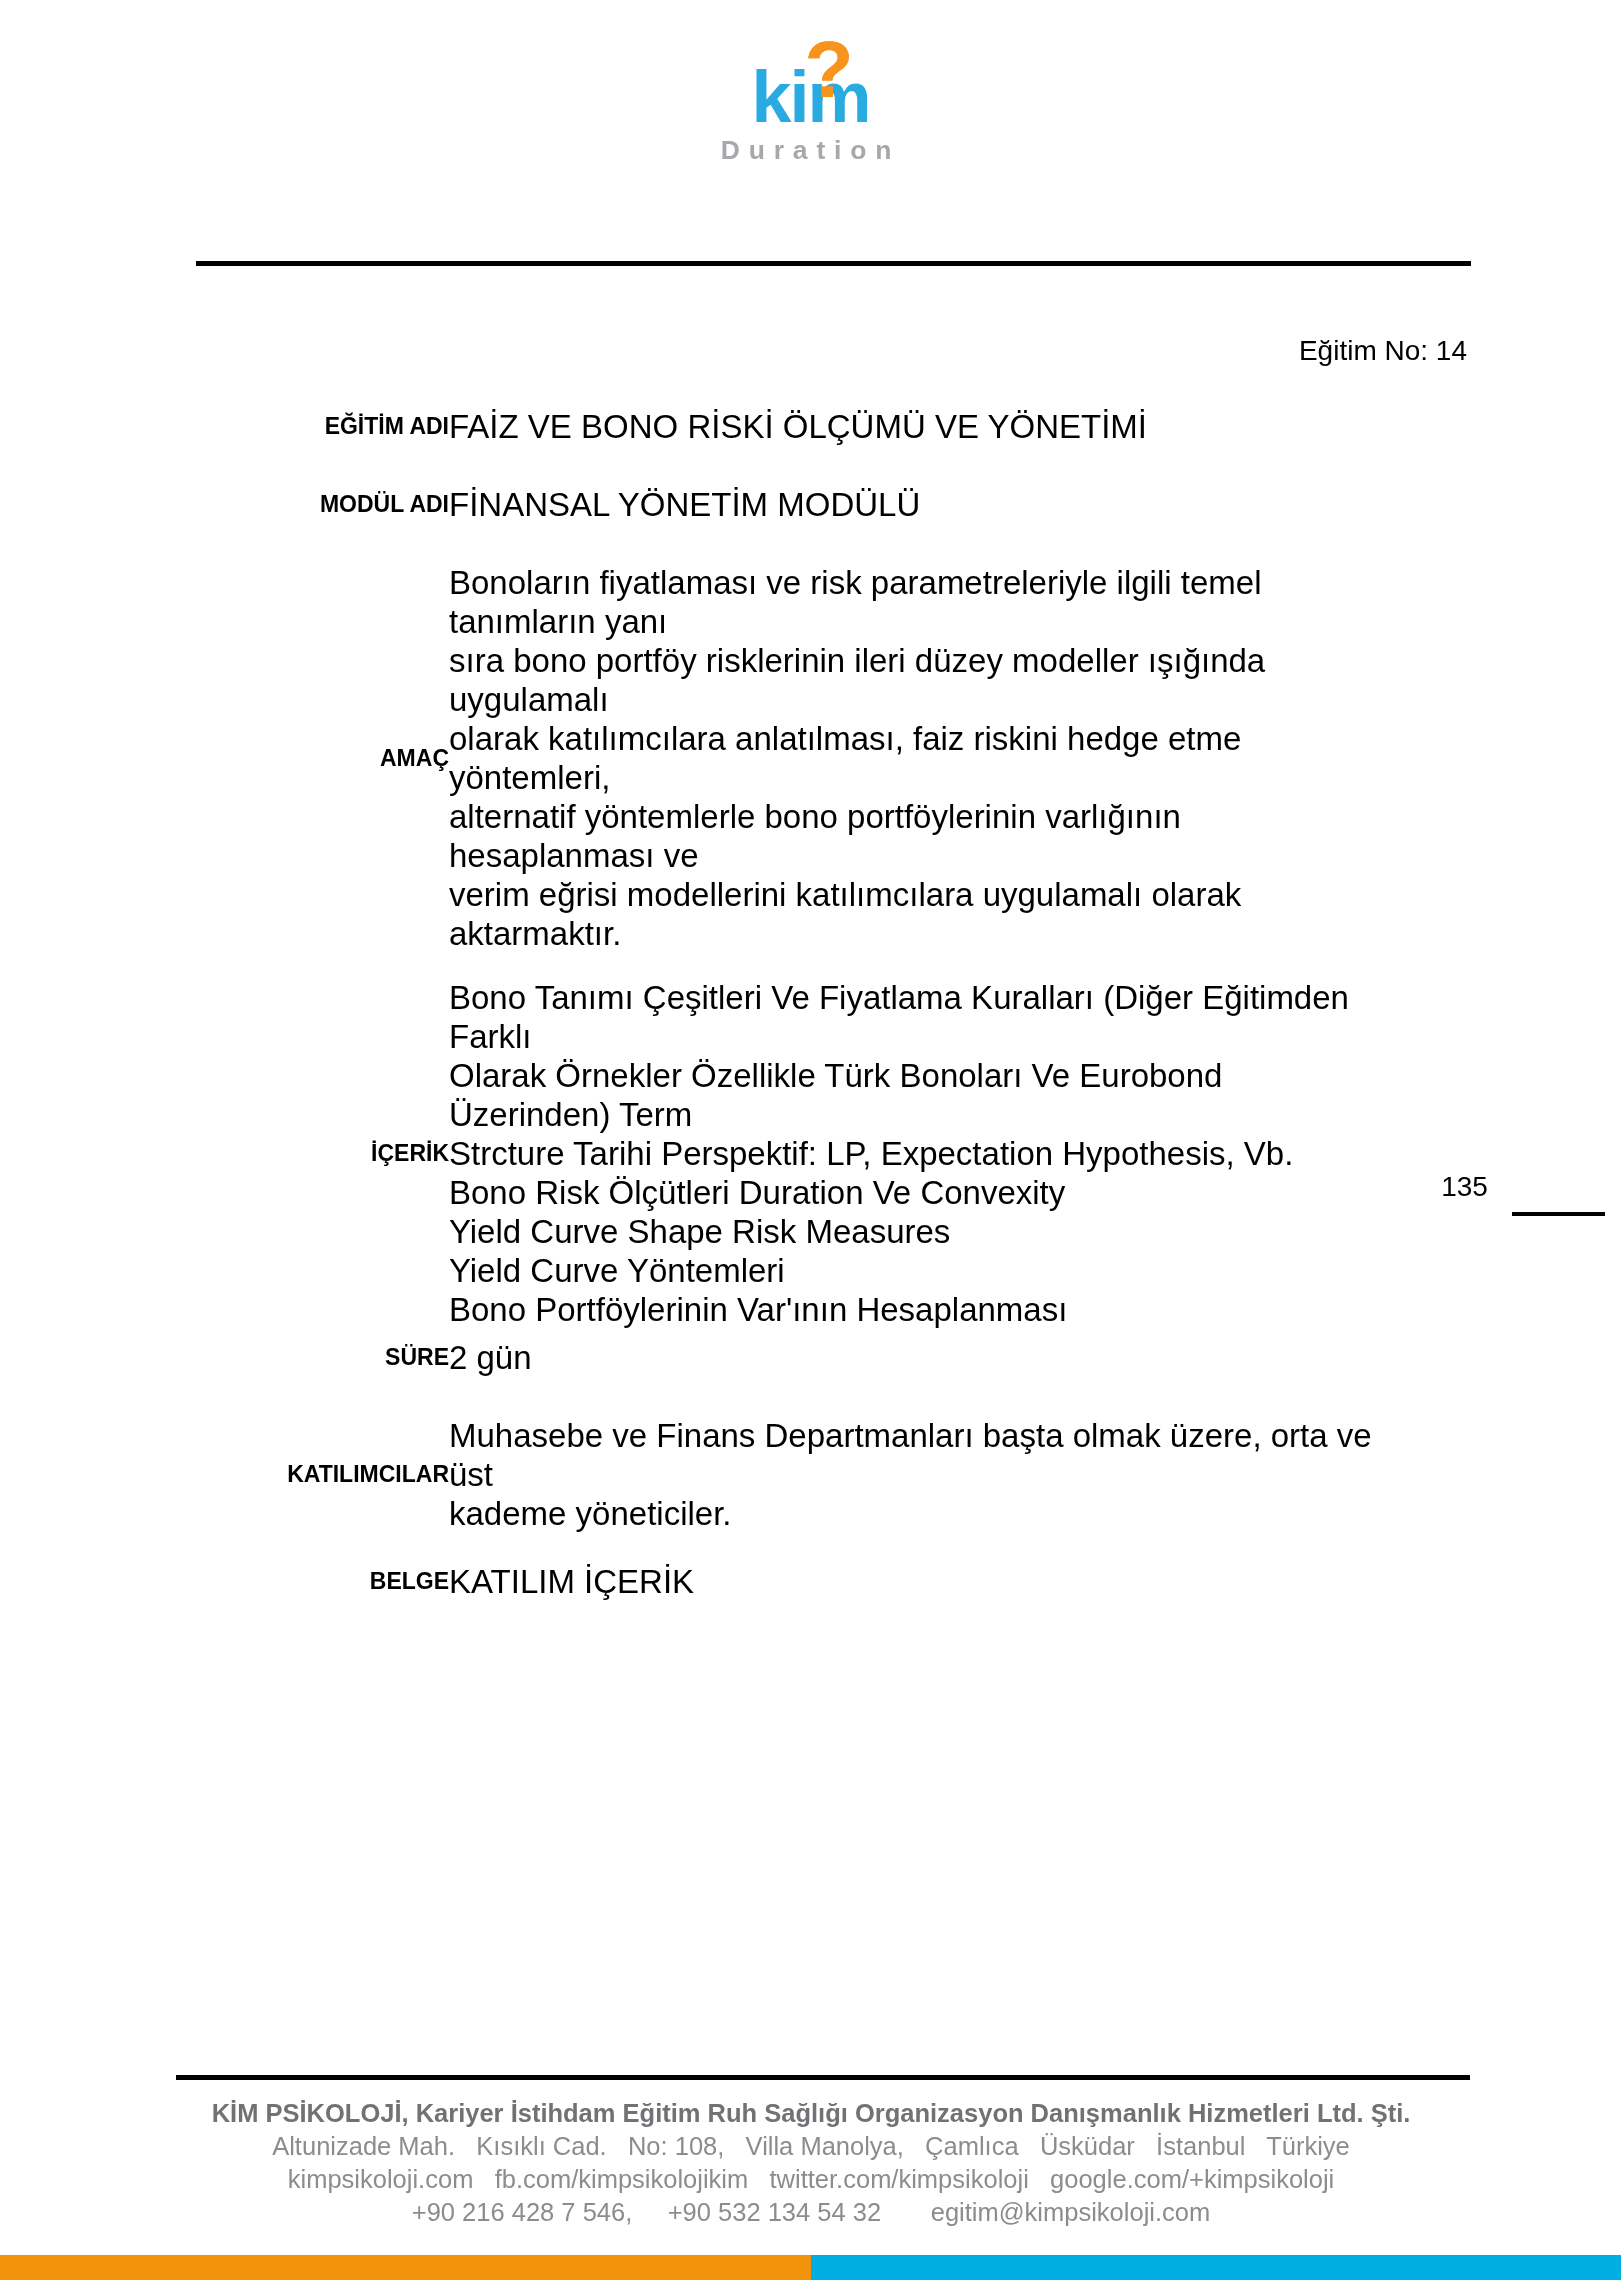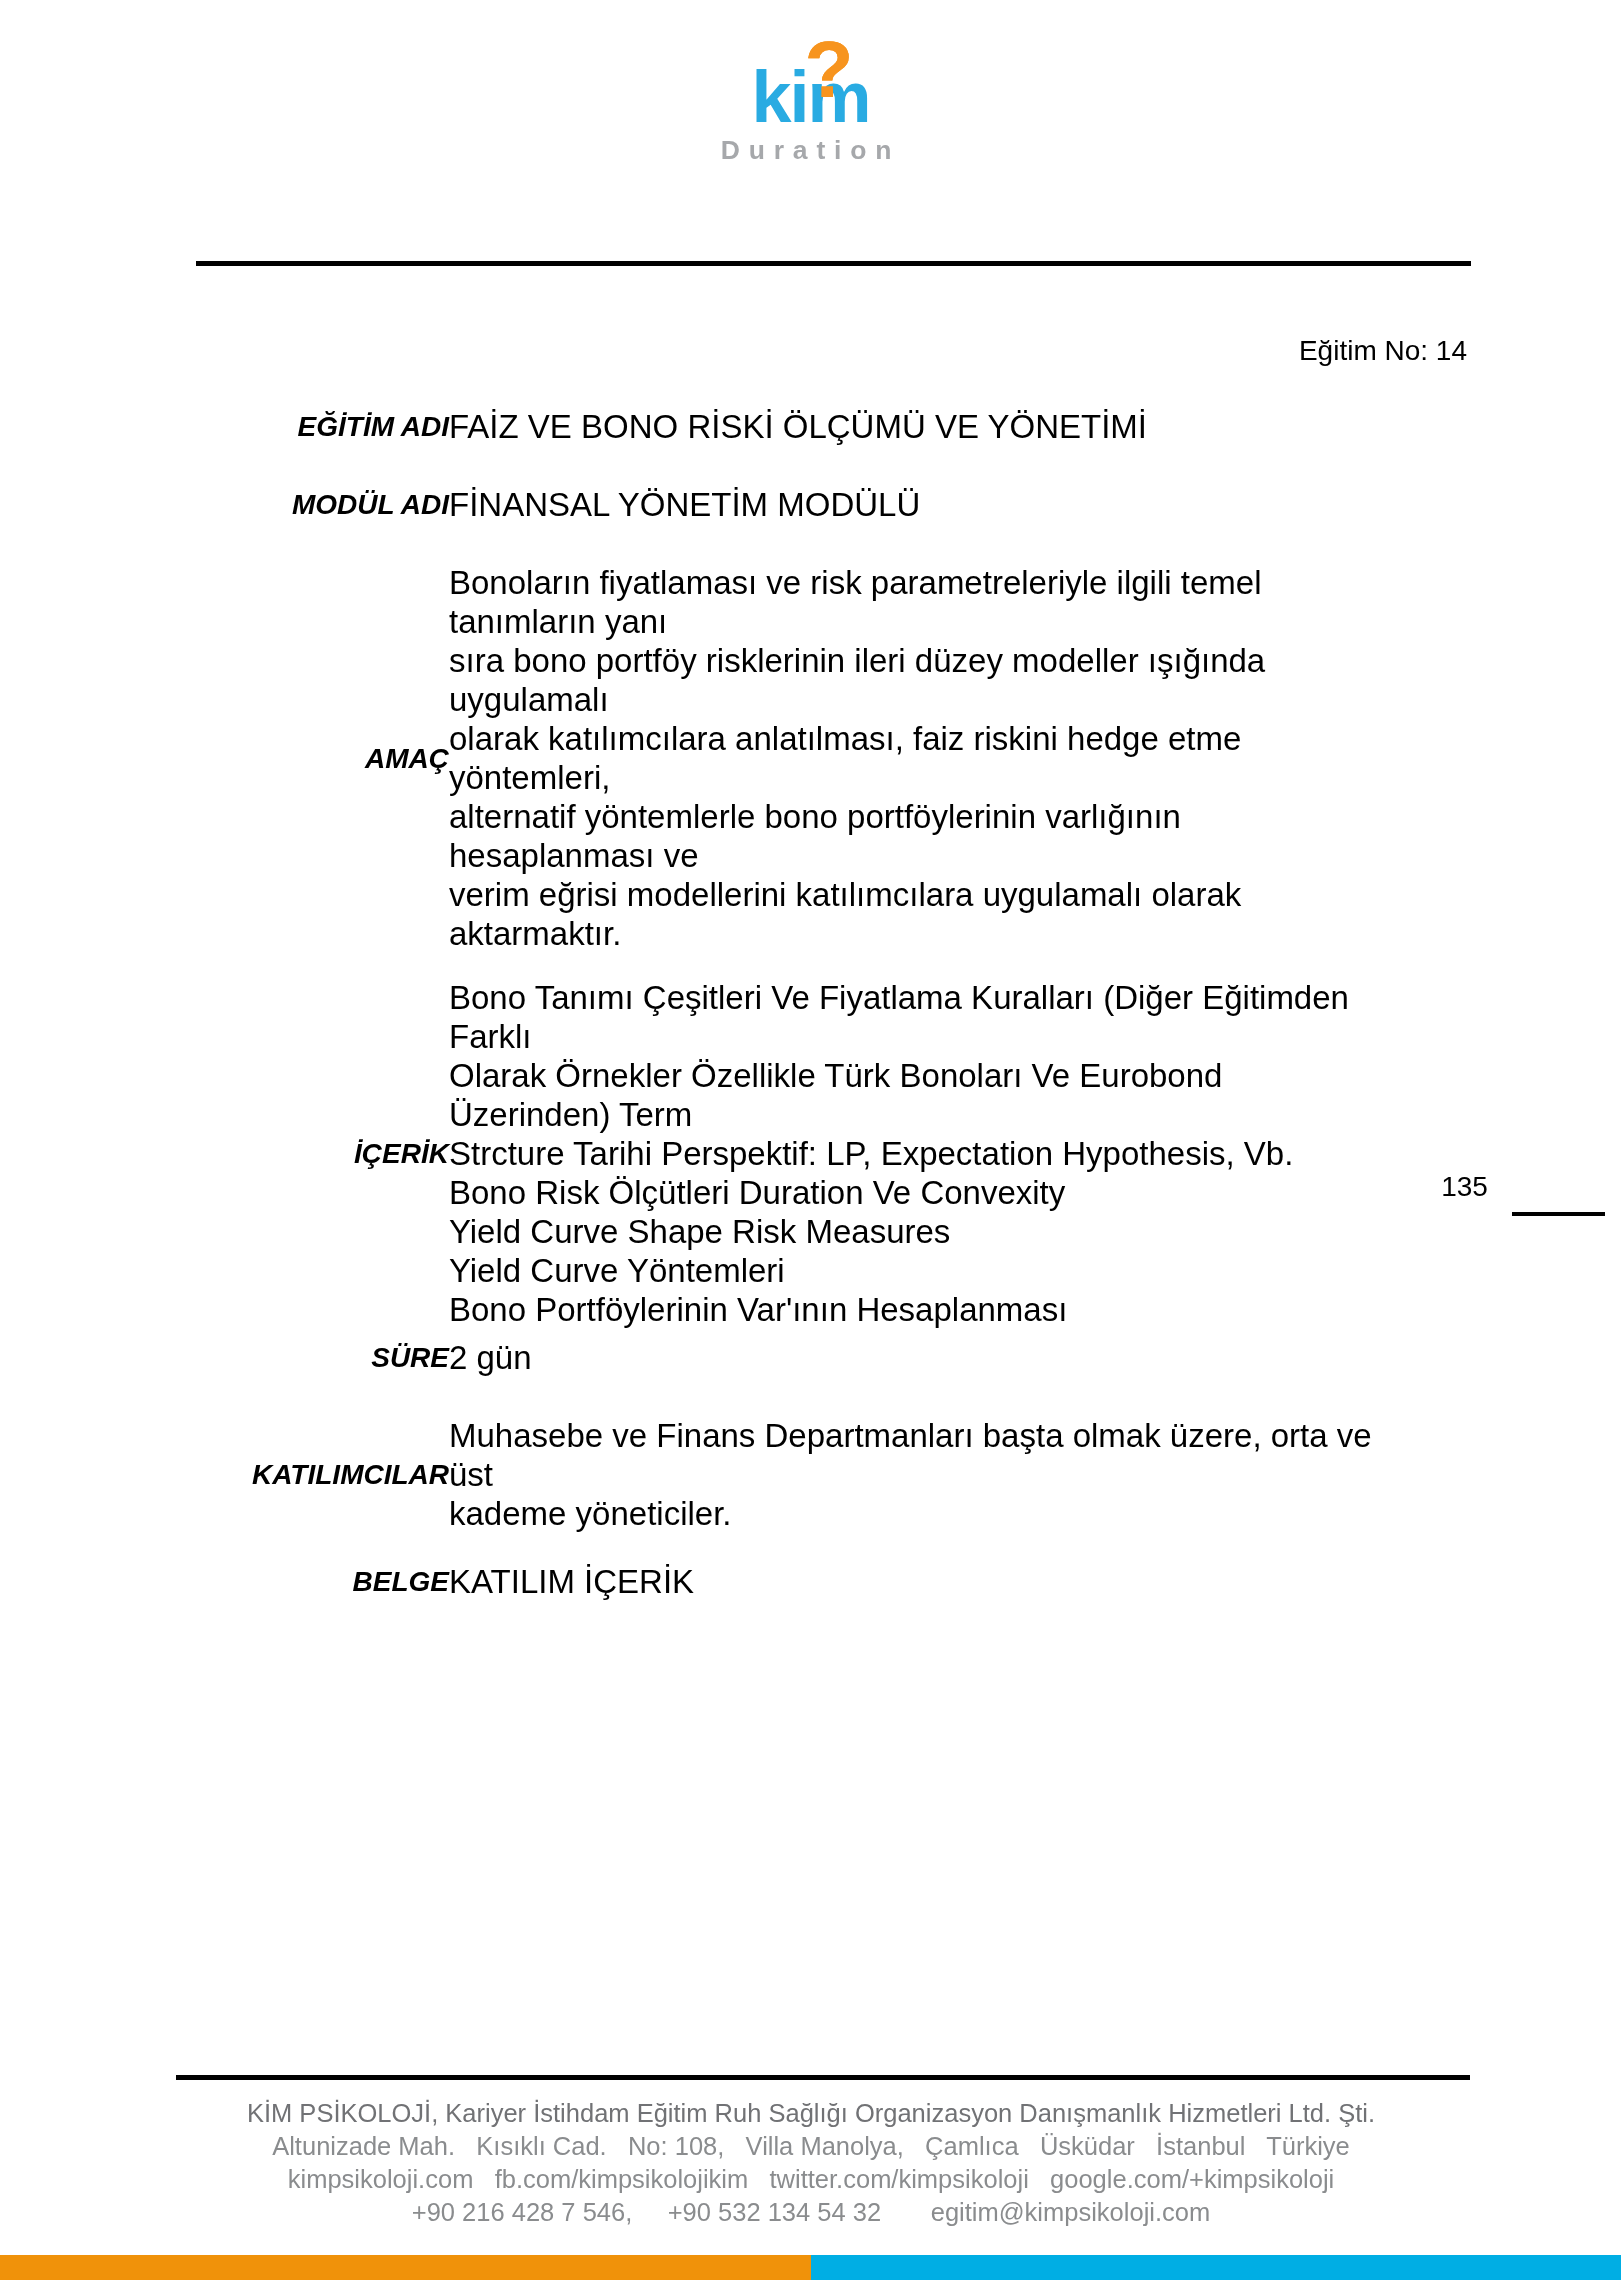--- a/index.html
+++ b/index.html
@@ -47,38 +47,38 @@
   .row{display:flex;align-items:center;}
   .row:nth-child(2){margin-top:39px;}
   .row:nth-child(3){margin-top:39px;}
   .row:nth-child(4){margin-top:24.5px;}
   .row:nth-child(5){margin-top:9.8px;}
   .row:nth-child(6){margin-top:39px;}
   .row:nth-child(7){margin-top:29px;}
   .label{
     width:255px;flex:0 0 255px;
     text-align:right;
-    font-weight:bold;font-size:28px;line-height:39px;font-style:italic;
+    font-weight:bold;font-size:23px;line-height:39px;
   }
   .value{width:941px;font-size:33px;line-height:39px;}
   .vline{white-space:pre-wrap;}
 
   
   .page-num{
     position:absolute;left:1435px;top:1171px;width:59px;
     text-align:center;font-size:28px;
   }
 
   
   .footer{
     position:absolute;left:164px;top:2097px;width:1294px;
     text-align:center;font-size:25.5px;line-height:33px;
     color:#8A8C8E;
   }
-  .footer .f1{font-weight:normal;color:#717275;}
+  .footer .f1{font-weight:bold;color:#717275;}
   .footer div{white-space:pre-wrap;}
 
   
   .bottom-bar{position:absolute;left:0;bottom:0;width:100%;height:26.5px;display:flex;}
   .bar-orange{width:50%;height:100%;background:#F0920A;}
   .bar-blue{width:50%;height:100%;background:#00AEE4;}
 </style>
 </head>
 <body>
 

